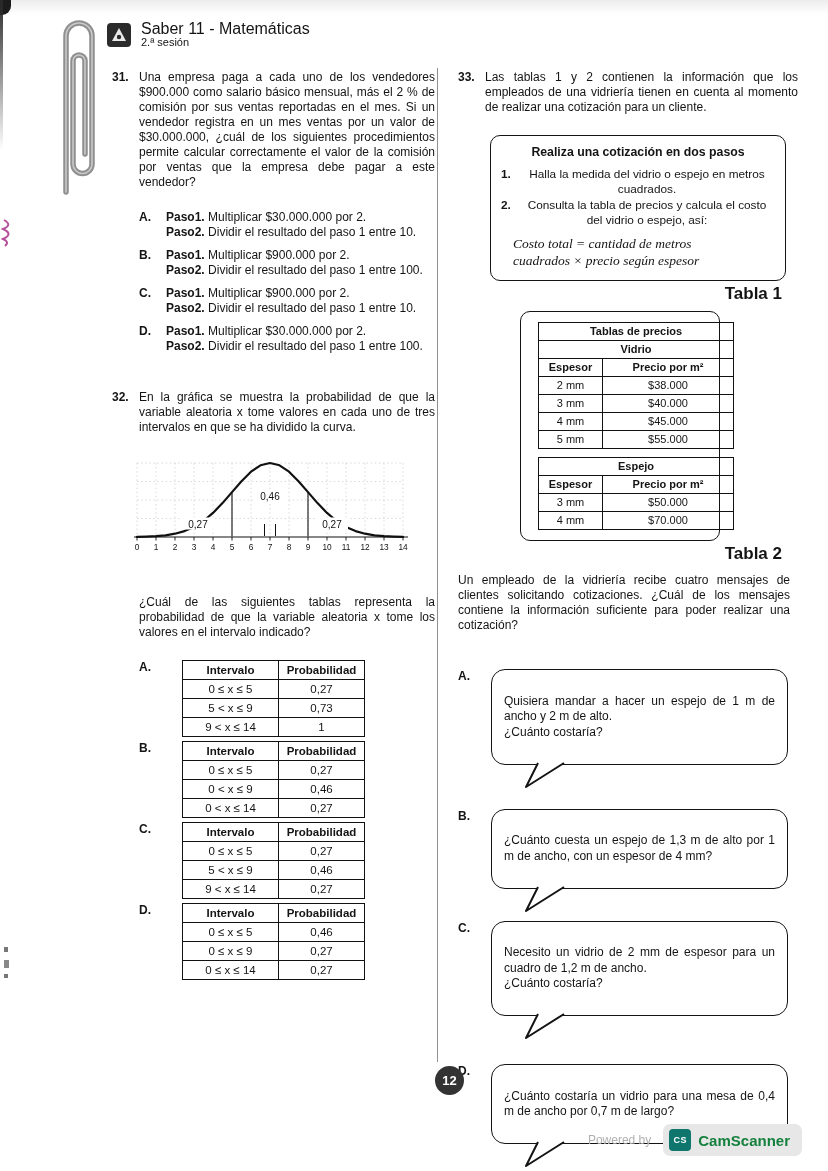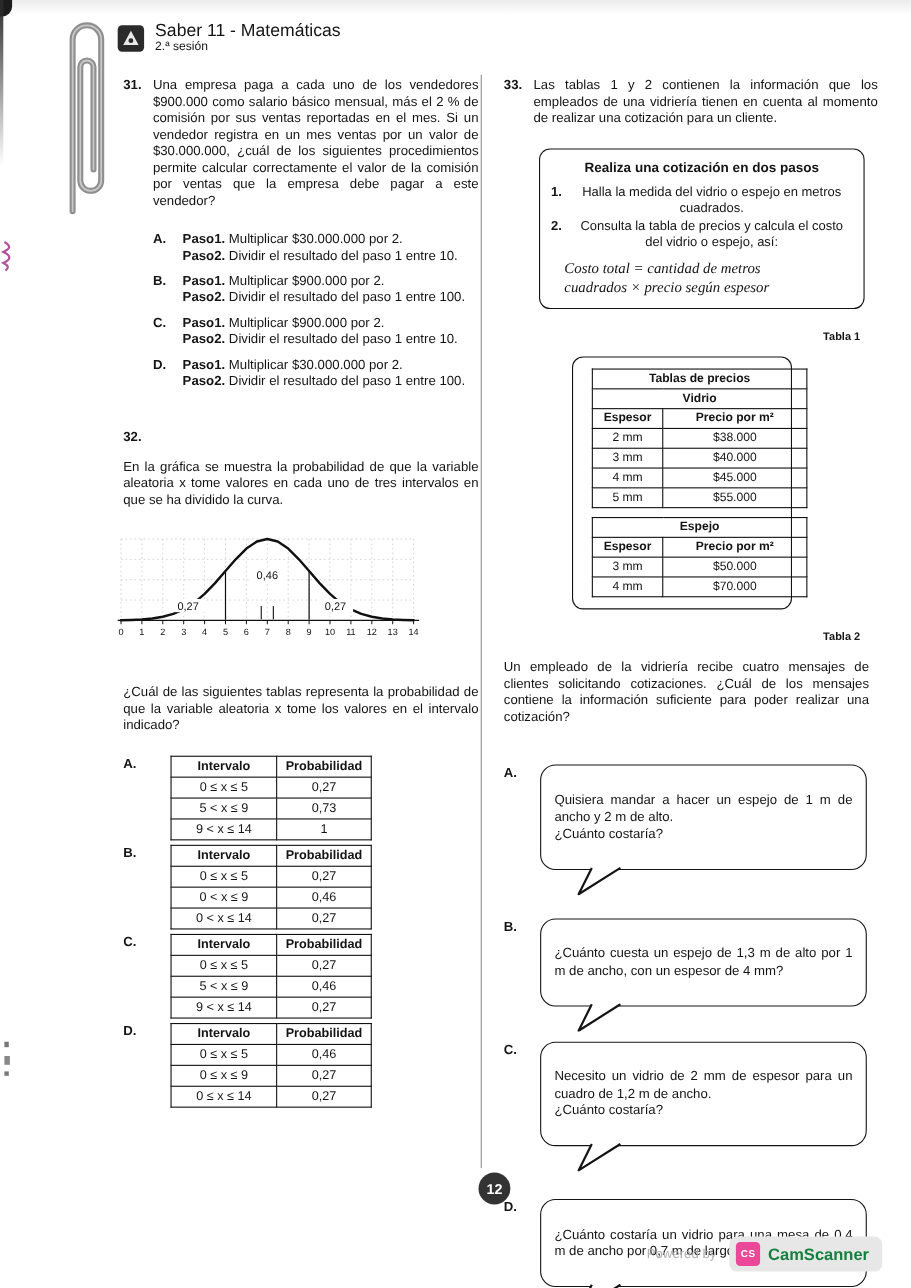--- a/index.html
+++ b/index.html
@@ -28,40 +28,40 @@
   .qrow { display:flex; }
   .qnum { font-weight:bold; flex:0 0 27px; }
   .qbody { flex:1; min-width:0; }
   .jtext { margin:0; text-align:justify; }
 
   .opts31 { margin-top:20px; }
   .opt31 { display:flex; margin-bottom:8px; }
   .opt-label { font-weight:bold; flex:0 0 27px; }
   .opt-steps div { text-align:justify; }
 
-  .q32 { margin-top:28px;flex-direction:column; }
+  .q32 { margin-top:28px; }
   .graph { display:block; margin:10px 0 0 -16px; width:312px; height:120px; }
   .graph text { font-family:"Liberation Sans", sans-serif; fill:#111; }
   .q32q { margin-top:30px; }
 
   .tblblock { display:flex; margin-bottom:4px; }
   .tblblock.first { margin-top:20px; }
   .mini { border-collapse:collapse; margin-left:16px; }
   .mini th, .mini td { border:1.3px solid #111; font-size:11.5px; padding:1.5px 6px; text-align:center; height:16px; }
   .mini th { font-weight:bold; }
   .mini .c1 { width:96px; } .mini .c2 { width:86px;margin-top:18px; }
 
   .cot-box { margin:20px 0 0 32px; width:296px; border:1.7px solid #141414; border-radius:10px; padding:9px 10px; }
   .cot-title { text-align:center; font-weight:bold; font-size:12.3px; margin-bottom:7px; }
   .cot-item { display:flex; gap:4px; font-size:11.8px; line-height:14.5px; margin-bottom:2px; }
   .cot-num { font-weight:bold; flex:0 0 14px; }
   .cot-text { flex:1; text-align:center; }
   .cot-formula { font-family:"Liberation Serif", serif; font-style:italic; font-size:13.5px; line-height:17px; margin:8px 0 2px 12px; white-space:pre-line; }
 
-  .tabla-label { font-weight:bold; font-size:10px; text-align:right; width:324px; margin-top:18px; }
+  .tabla-label { font-weight:bold; font-size:17px; text-align:right; width:324px; margin-top:5px; }
   .price-box { margin:10px 0 0 62px; width:200px; border:1.7px solid #141414; border-radius:10px; padding:10px 17px; }
   .ptable { border-collapse:collapse; width:196px; }
   .ptable th, .ptable td { border:1.2px solid #111; font-size:11px; padding:1px 4px; text-align:center; height:15px; }
   .ptable th { font-weight:bold; }
   .ptable .pc1 { width:64px; }
   .ptable.esp { margin-top:8px; }
 
   .para33 { margin-top:12px; width:332px; }
 
   .optrow { position:relative; display:flex; }
@@ -72,21 +72,21 @@
             white-space:pre-line; text-align:justify; }
   .tail { position:absolute; left:26px; top:calc(100% - 2px); width:56px; height:26px; }
 
   .page-circle { position:absolute; left:435px; top:1066px; width:29px; height:29px; border-radius:50%;
                  background:#333; color:#fff; display:flex; align-items:center; justify-content:center;
                  font-weight:bold; font-size:13px; }
 
   .watermark { position:absolute; right:26px; top:1124px; display:flex; align-items:center; gap:12px; }
   .powered { color:#b0b0b0; font-size:12px; }
   .badge { display:flex; align-items:center; gap:7px; background:#e7e7e7; border-radius:7px; padding:5px 12px 5px 6px; }
-  .csbox { width:22px; height:22px; border-radius:4px; background:#ec4899; color:#fff; font-weight:bold;
+  .csbox { width:22px; height:22px; border-radius:4px; background:#0f766e; color:#fff; font-weight:bold;
            font-size:9px; display:flex; align-items:center; justify-content:center; letter-spacing:.5px; }
   .csname { color:#15803d; font-size:15px; font-weight:600; }
 </style>
 </head>
 <body>
 
 <div class="page">
 
   <div class="smudge-corner"></div>
   <div class="smudge-edge"></div>

